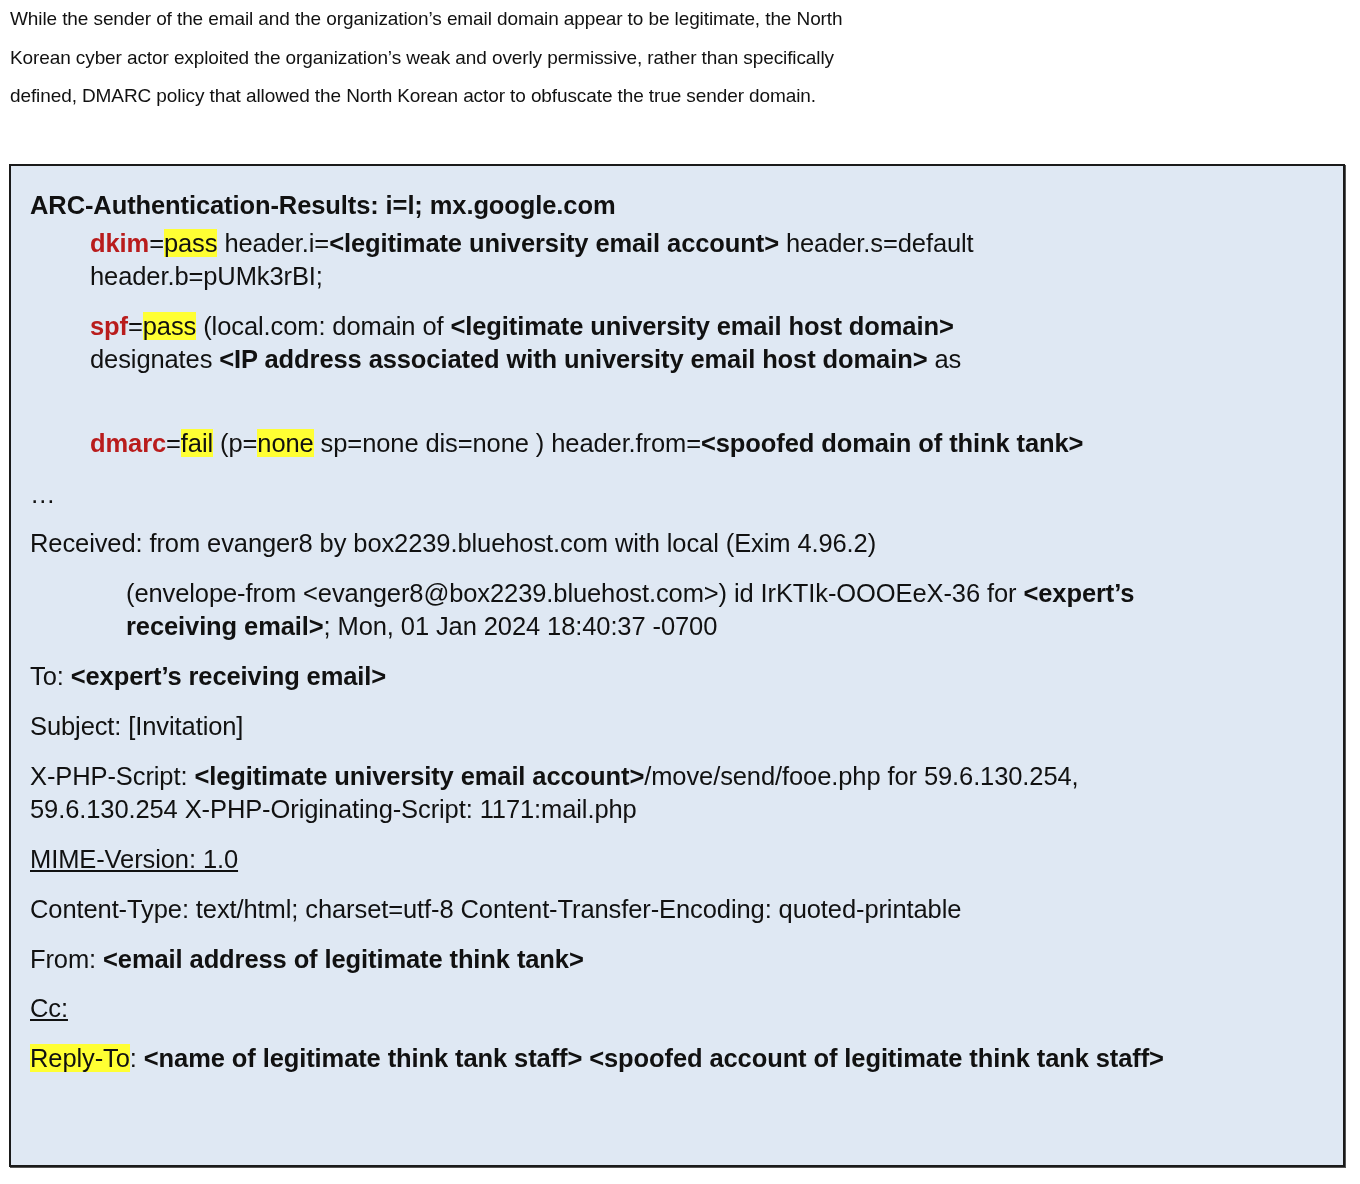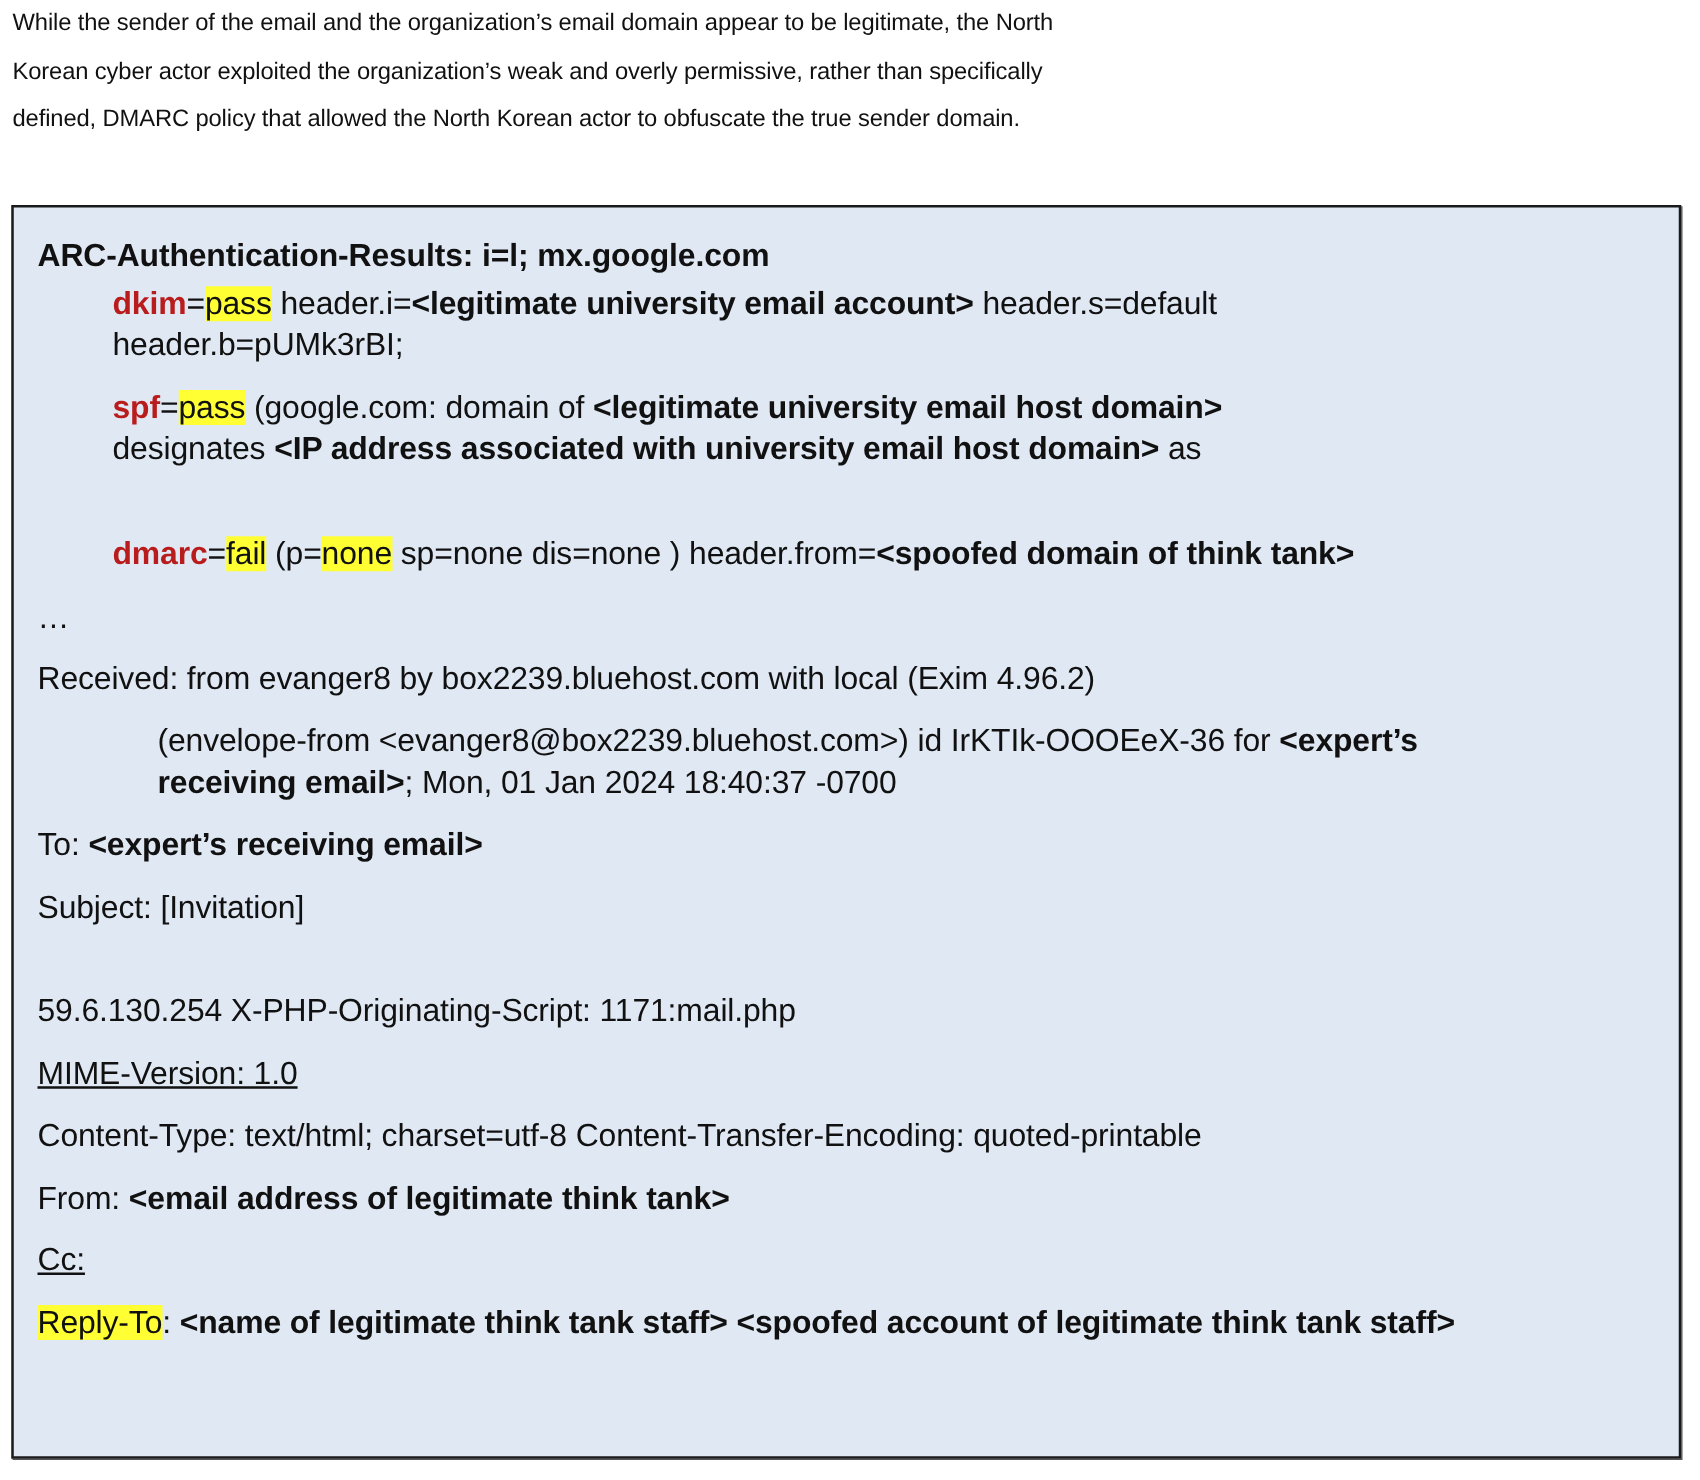--- a/index.html
+++ b/index.html
@@ -33,21 +33,21 @@
 
 <div class="box">
   <div class="line" style="left:19px; top:23px;font-weight:bold;">ARC-Authentication-Results: i=l; mx.google.com</div>
 
   <div class="line" style="left:79px; top:61px;">
     <span class="red">dkim</span><span>=</span><span class="hl">pass</span><span> header.i=</span><span class="b">&lt;legitimate university email account&gt;</span><span> header.s=default</span>
   </div>
   <div class="line" style="left:79px; top:94px;">header.b=pUMk3rBI;</div>
 
   <div class="line" style="left:79px; top:144px;">
-    <span class="red">spf</span><span>=</span><span class="hl">pass</span><span> (google.com: domain of </span><span class="b">&lt;legitimate university email host domain&gt;</span>
+    <span class="red">spf</span><span>=</span><span class="hl">pass</span><span> (local.com: domain of </span><span class="b">&lt;legitimate university email host domain&gt;</span>
   </div>
   <div class="line" style="left:79px; top:177px;">
     <span>designates </span><span class="b">&lt;IP address associated with university email host domain&gt;</span><span> as</span>
   </div>
 
   <div class="line" style="left:79px; top:261px;">
     <span class="red">dmarc</span><span>=</span><span class="hl">fail</span><span> (p=</span><span class="hl">none</span><span> sp=none  dis=none ) header.from=</span><span class="b">&lt;spoofed domain of think tank&gt;</span>
   </div>
 
   <div class="line" style="left:19px; top:312px;">…</div>
@@ -59,20 +59,23 @@
   <div class="line" style="left:115px; top:444px;">
     <span class="b">receiving email&gt;</span><span>; Mon, 01 Jan 2024 18:40:37 -0700</span>
   </div>
 
   <div class="line" style="left:19px; top:494px;">
     <span>To: </span><span class="b">&lt;expert’s receiving email&gt;</span>
   </div>
 
   <div class="line" style="left:19px; top:544px;">Subject: [Invitation]</div>
 
+  <div class="line" style="left:19px; top:594px;">
+    <span>X-PHP-Script: </span><span class="b">&lt;legitimate university email account&gt;</span><span>/move/send/fooe.php for 59.6.130.254,</span>
+  </div>
   <div class="line" style="left:19px; top:627px;">59.6.130.254 X-PHP-Originating-Script: 1171:mail.php</div>
 
   <div class="line" style="left:19px; top:677px;text-decoration:underline;">MIME-Version: 1.0</div>
 
   <div class="line" style="left:19px; top:727px;">Content-Type: text/html; charset=utf-8 Content-Transfer-Encoding: quoted-printable</div>
 
   <div class="line" style="left:19px; top:777px;">
     <span>From: </span><span class="b">&lt;email address of legitimate think tank&gt;</span>
   </div>
 

